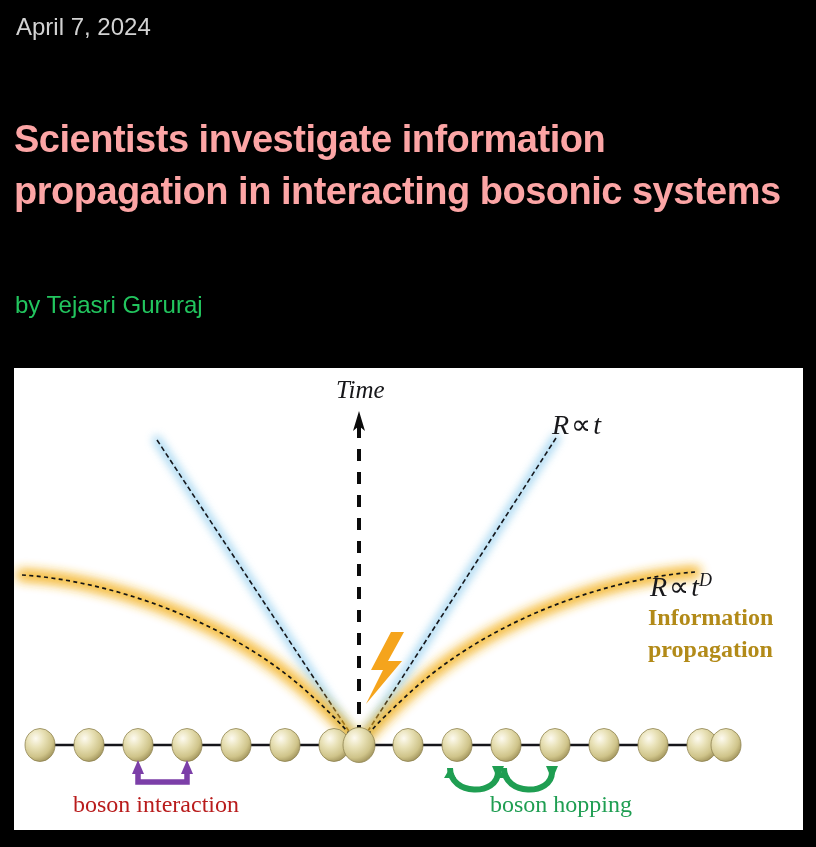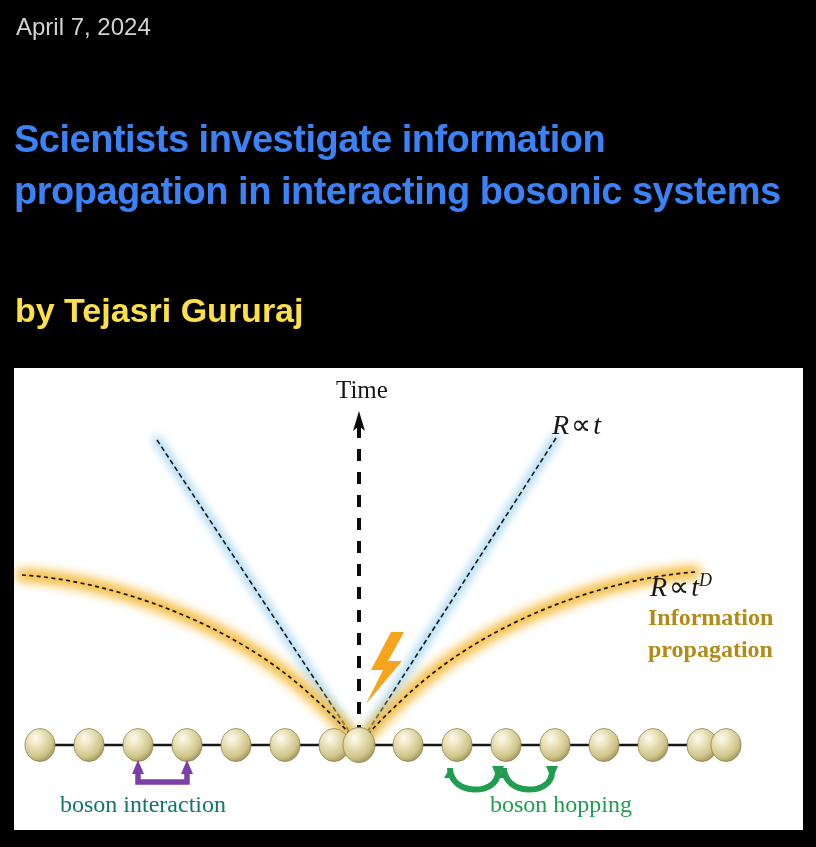--- a/index.html
+++ b/index.html
@@ -31,32 +31,32 @@
 
   .headline {
     position: absolute;
     left: 14px;
     top: 88px;
     width: 790px;
     font-family: "Liberation Sans", sans-serif;
     font-size: 38px;
     line-height: 52px;
     font-weight: 700;
-    color: #3b82f6;
+    color: #fca5a5;
     letter-spacing: -0.5px;
   }
 
   .byline {
     position: absolute;
     left: 15px;
     top: 291px;
     font-family: "Liberation Sans", sans-serif;
-    font-size: 34px;
-    font-weight: 700;
-    color: #fde047;
+    font-size: 24px;
+    font-weight: 400;
+    color: #22c55e;
     white-space: nowrap;
   }
 
   
   .figure {
     position: absolute;
     left: 14px;
     top: 368px;
     width: 789px;
     height: 462px;
@@ -69,20 +69,21 @@
     position: absolute;
     white-space: nowrap;
     font-family: "Liberation Serif", serif;
   }
 
   .lbl-time {
     left: 322px; top: 8px;
     font-size: 25px;
     color: #17171a;
     font-weight: 400;
+    font-style: italic;
   }
   .lbl-rt {
     left: 538px; top: 40px;
     font-size: 28px;
     color: #18181b;
     font-style: italic;
   }
   .lbl-rt .prop { font-style: normal; padding: 0 2px; }
   .lbl-particle {
     left: 548px; top: 82px;
@@ -106,23 +107,23 @@
     font-size: 24px;
     font-weight: 700;
     line-height: 32px;
     color: #b28a18;
     font-family: "Liberation Serif", serif;
     white-space: normal;
     width: 170px;
   }
 
   .lbl-boson-int {
-    left: 46px; top: 423px;
-    font-size: 24px;
-    color: #0f766e;
+    left: 59px; top: 423px;
+    font-size: 24px;
+    color: #b91c1c;
     font-family: "Liberation Serif", serif;
   }
   .lbl-boson-hop {
     left: 428px; top: 423px;
     font-size: 24px;
     color: #1f9e52;
     font-family: "Liberation Serif", serif;
     margin-left: 48px;
   }
 </style>

